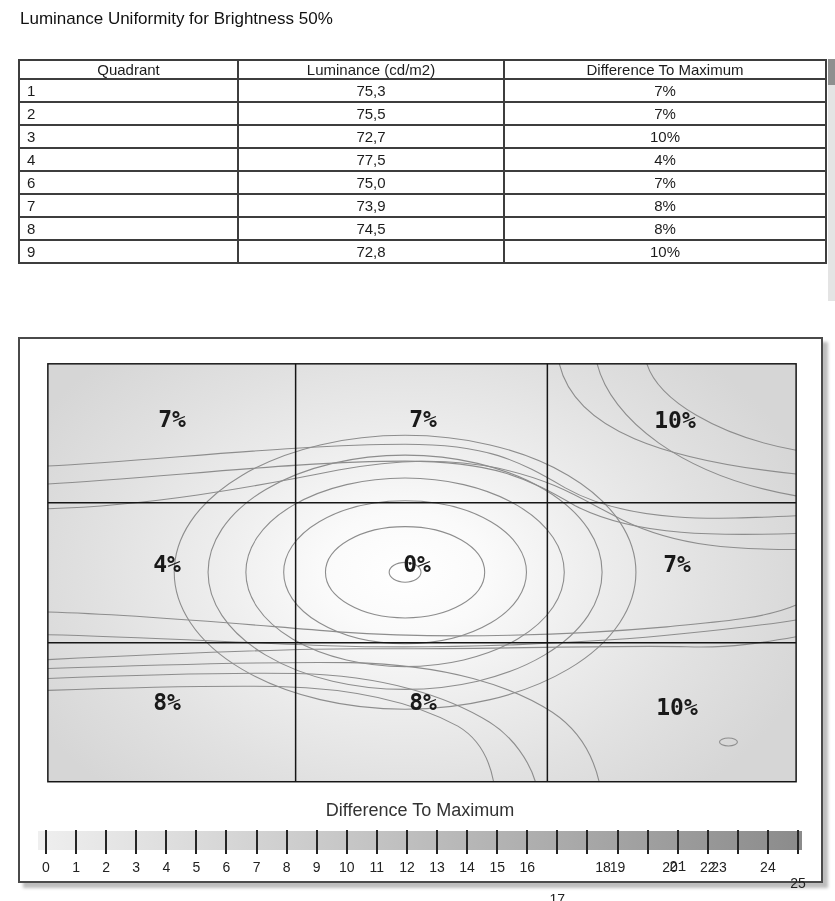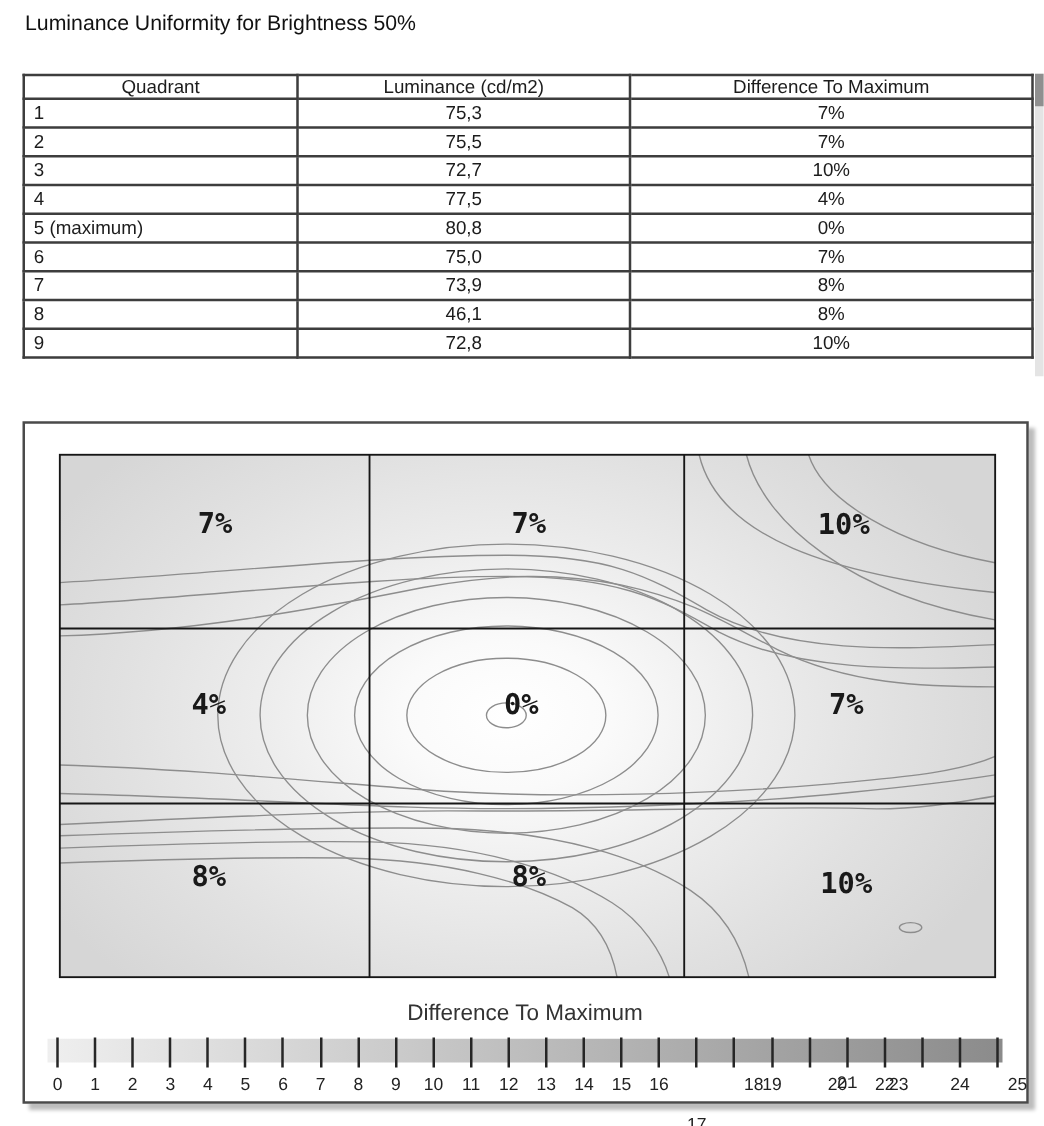--- a/index.html
+++ b/index.html
@@ -84,37 +84,32 @@
         <td class="c0">3</td>
         <td class="c1">72,7</td>
         <td class="c2">10%</td>
       </tr>
       <tr>
         <td class="c0">4</td>
         <td class="c1">77,5</td>
         <td class="c2">4%</td>
       </tr>
       <tr>
-        <td class="c0">5 (maximum)</td>
-        <td class="c1">80,8</td>
-        <td class="c2">0%</td>
-      </tr>
-      <tr>
         <td class="c0">6</td>
         <td class="c1">75,0</td>
         <td class="c2">7%</td>
       </tr>
       <tr>
         <td class="c0">7</td>
         <td class="c1">73,9</td>
         <td class="c2">8%</td>
       </tr>
       <tr>
         <td class="c0">8</td>
-        <td class="c1">46,1</td>
+        <td class="c1">74,5</td>
         <td class="c2">8%</td>
       </tr>
       <tr>
         <td class="c0">9</td>
         <td class="c1">72,8</td>
         <td class="c2">10%</td>
       </tr>
     </tbody>
 </table>
 
@@ -235,15 +230,15 @@
       <div class="tick-label" style="left: 632px;">20</div>
       <div class="tick-line" style="left: 638.68px;"></div>
       <div class="tick-label" style="left: 639.68px; font-family: Liberation Mono, monospace;">21</div>
       <div class="tick-line" style="left: 668.76px;"></div>
       <div class="tick-label" style="left: 669.76px;">22</div>
       <div class="tick-line" style="left: 698.84px;"></div>
       <div class="tick-label" style="left: 681px;">23</div>
       <div class="tick-line" style="left: 728.92px;"></div>
       <div class="tick-label" style="left: 729.92px;">24</div>
       <div class="tick-line" style="left: 759px;"></div>
-      <div class="tick-label" style="left: 776px;">25</div>
+      <div class="tick-label" style="left: 760px; margin-top: 16px;">25</div>
     </div>
 </div>
 
 </body></html>

